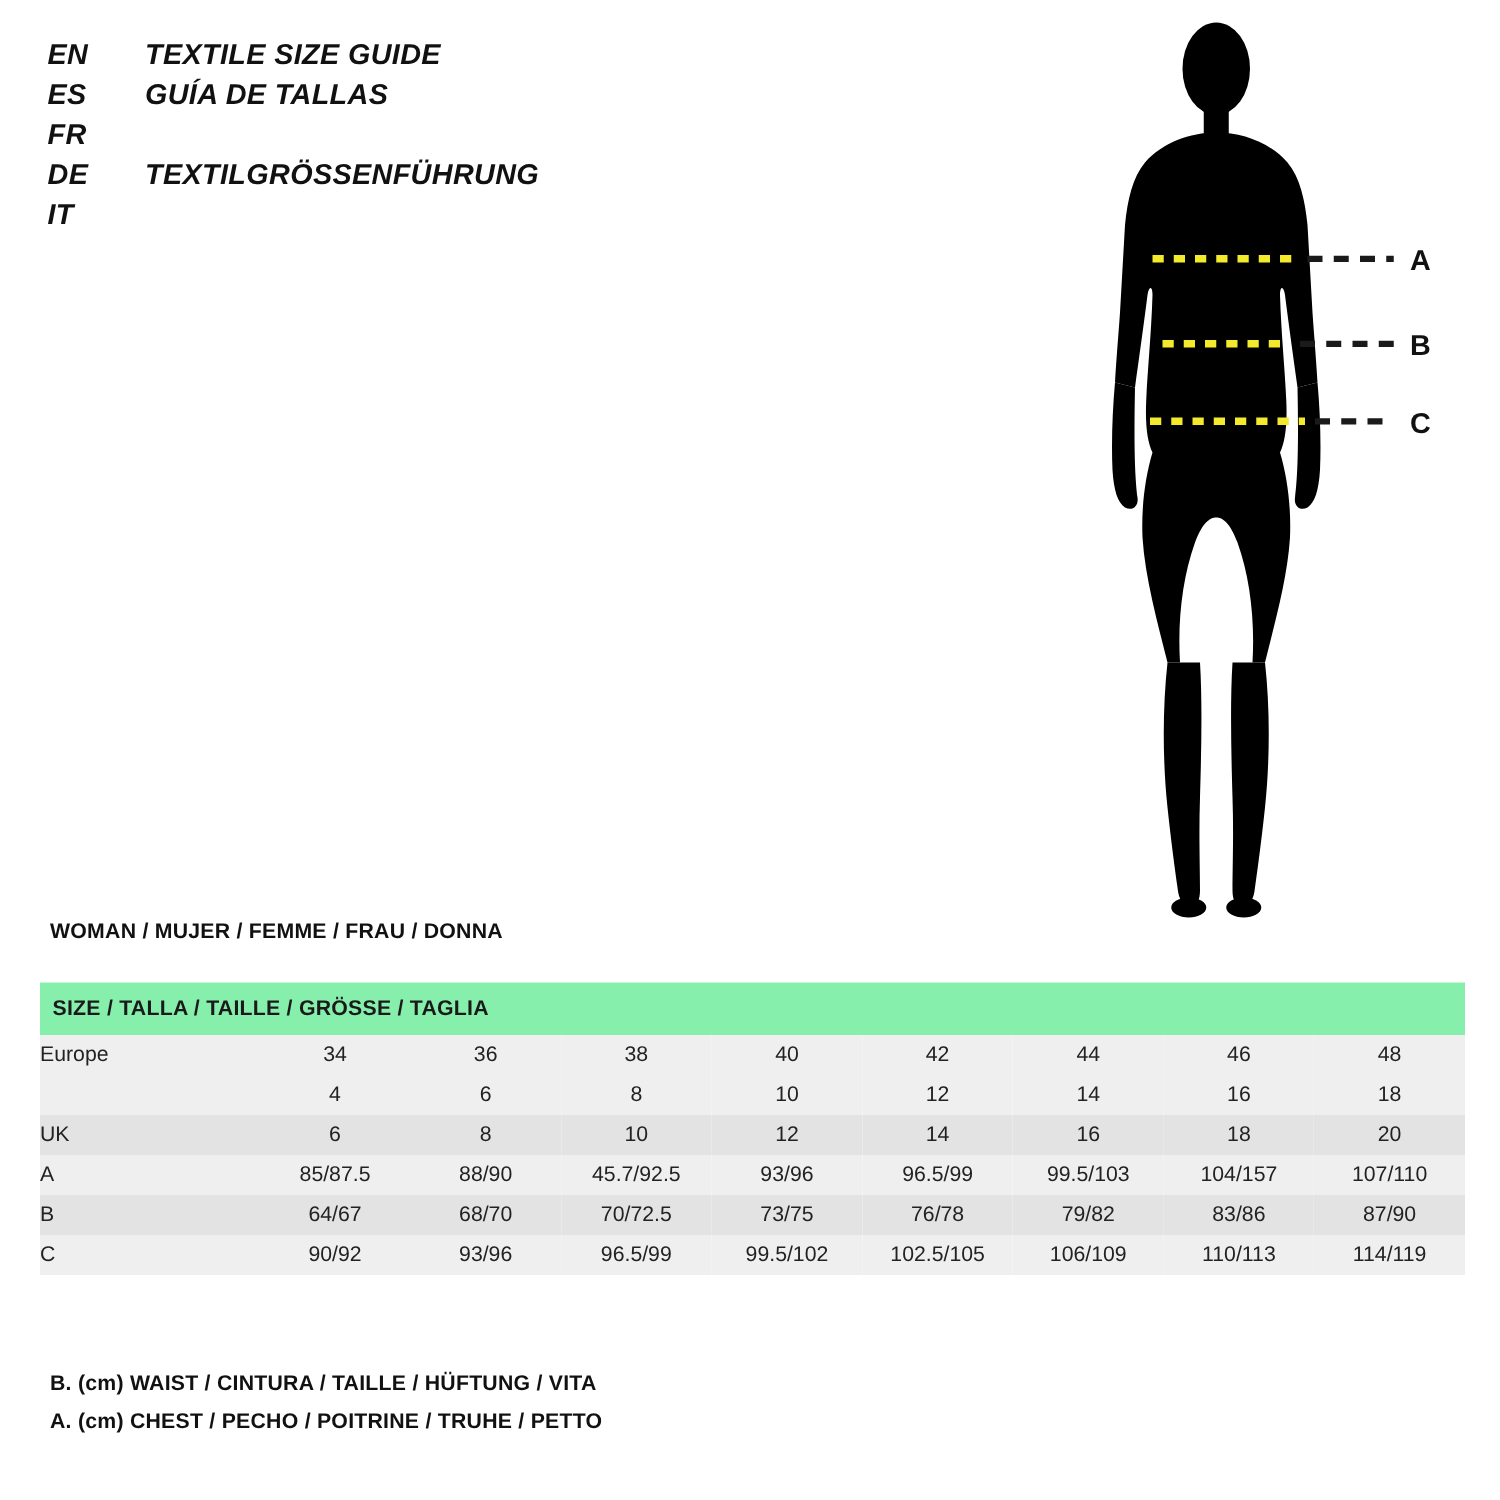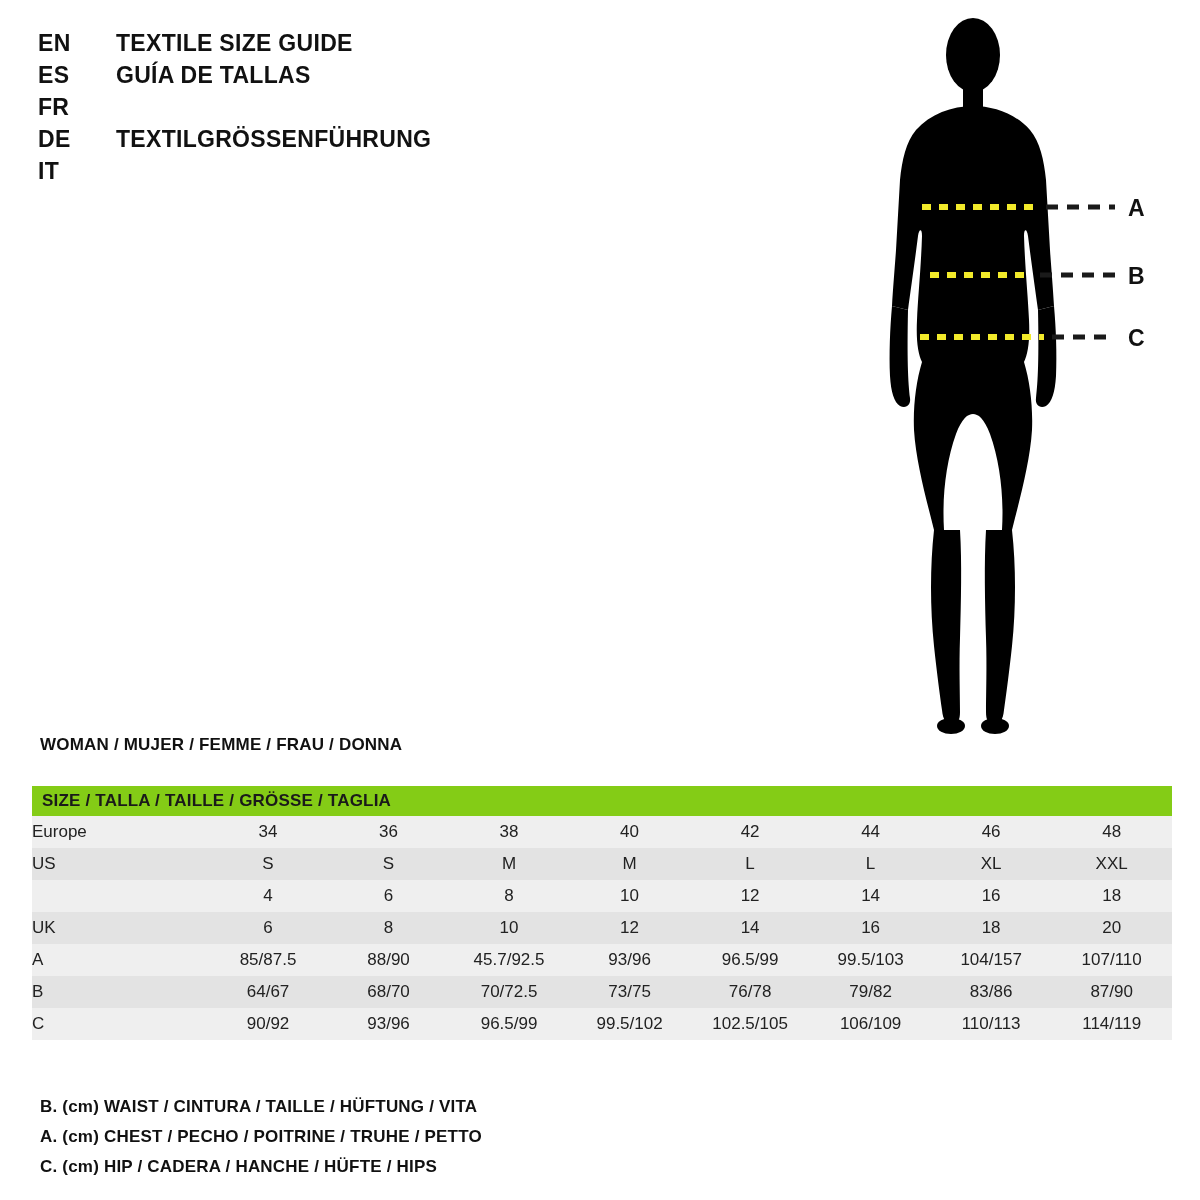--- a/index.html
+++ b/index.html
@@ -20,20 +20,21 @@
   #title-block {
     position: absolute;
     left: 38px;
     top: 30px;
     width: 520px;
   }
   .title-row {
     display: flex;
     align-items: baseline;
     height: 32px;
+    font-style: italic;
   }
   .title-lang {
     width: 78px;
     flex: 0 0 78px;
     font-size: 23px;
     font-weight: 700;
     letter-spacing: 0.3px;
     color: #111;
   }
   .title-text {
@@ -86,27 +87,27 @@
     color: #222;
   }
   #size-table td, #size-table th {
     padding: 0;
     height: 32px;
     font-weight: 400;
     text-align: center;
     vertical-align: middle;
   }
   #size-table .hdr-row td {
-    background: #84cc16;
+    background: #86efac;
     text-align: left;
     padding-left: 10px;
     font-weight: 700;
     font-size: 17px;
     letter-spacing: 0.2px;
-    height: 30px;
+    height: 42px;
     color: #1a1a1a;
   }
   #size-table tbody tr.odd td { background: #efefef; }
   #size-table tbody tr.even td { background: #e3e3e3; }
   #size-table td.rowlabel {
     text-align: left;
     width: 175px;
   }
   #size-table td.cell { width: 120px; }
 
@@ -246,31 +247,20 @@
       <td class="rowlabel">Europe</td>
       <td class="cell">34</td>
       <td class="cell">36</td>
       <td class="cell">38</td>
       <td class="cell">40</td>
       <td class="cell">42</td>
       <td class="cell">44</td>
       <td class="cell">46</td>
       <td class="cell">48</td>
     </tr>
-    <tr class="even">
-      <td class="rowlabel">US</td>
-      <td class="cell">S</td>
-      <td class="cell">S</td>
-      <td class="cell">M</td>
-      <td class="cell">M</td>
-      <td class="cell">L</td>
-      <td class="cell">L</td>
-      <td class="cell">XL</td>
-      <td class="cell">XXL</td>
-    </tr>
     <tr class="odd">
       <td class="rowlabel"></td>
       <td class="cell">4</td>
       <td class="cell">6</td>
       <td class="cell">8</td>
       <td class="cell">10</td>
       <td class="cell">12</td>
       <td class="cell">14</td>
       <td class="cell">16</td>
       <td class="cell">18</td>
@@ -318,14 +308,13 @@
       <td class="cell">106/109</td>
       <td class="cell">110/113</td>
       <td class="cell">114/119</td>
     </tr>
   </tbody>
 </table>
 
 <div id="legend">
   <div class="legend-line">B. (cm) WAIST / CINTURA / TAILLE / HÜFTUNG / VITA</div>
   <div class="legend-line">A. (cm) CHEST / PECHO / POITRINE / TRUHE / PETTO</div>
-  <div class="legend-line">C. (cm) HIP / CADERA / HANCHE / HÜFTE / HIPS</div>
 </div>
 
 </body></html>

